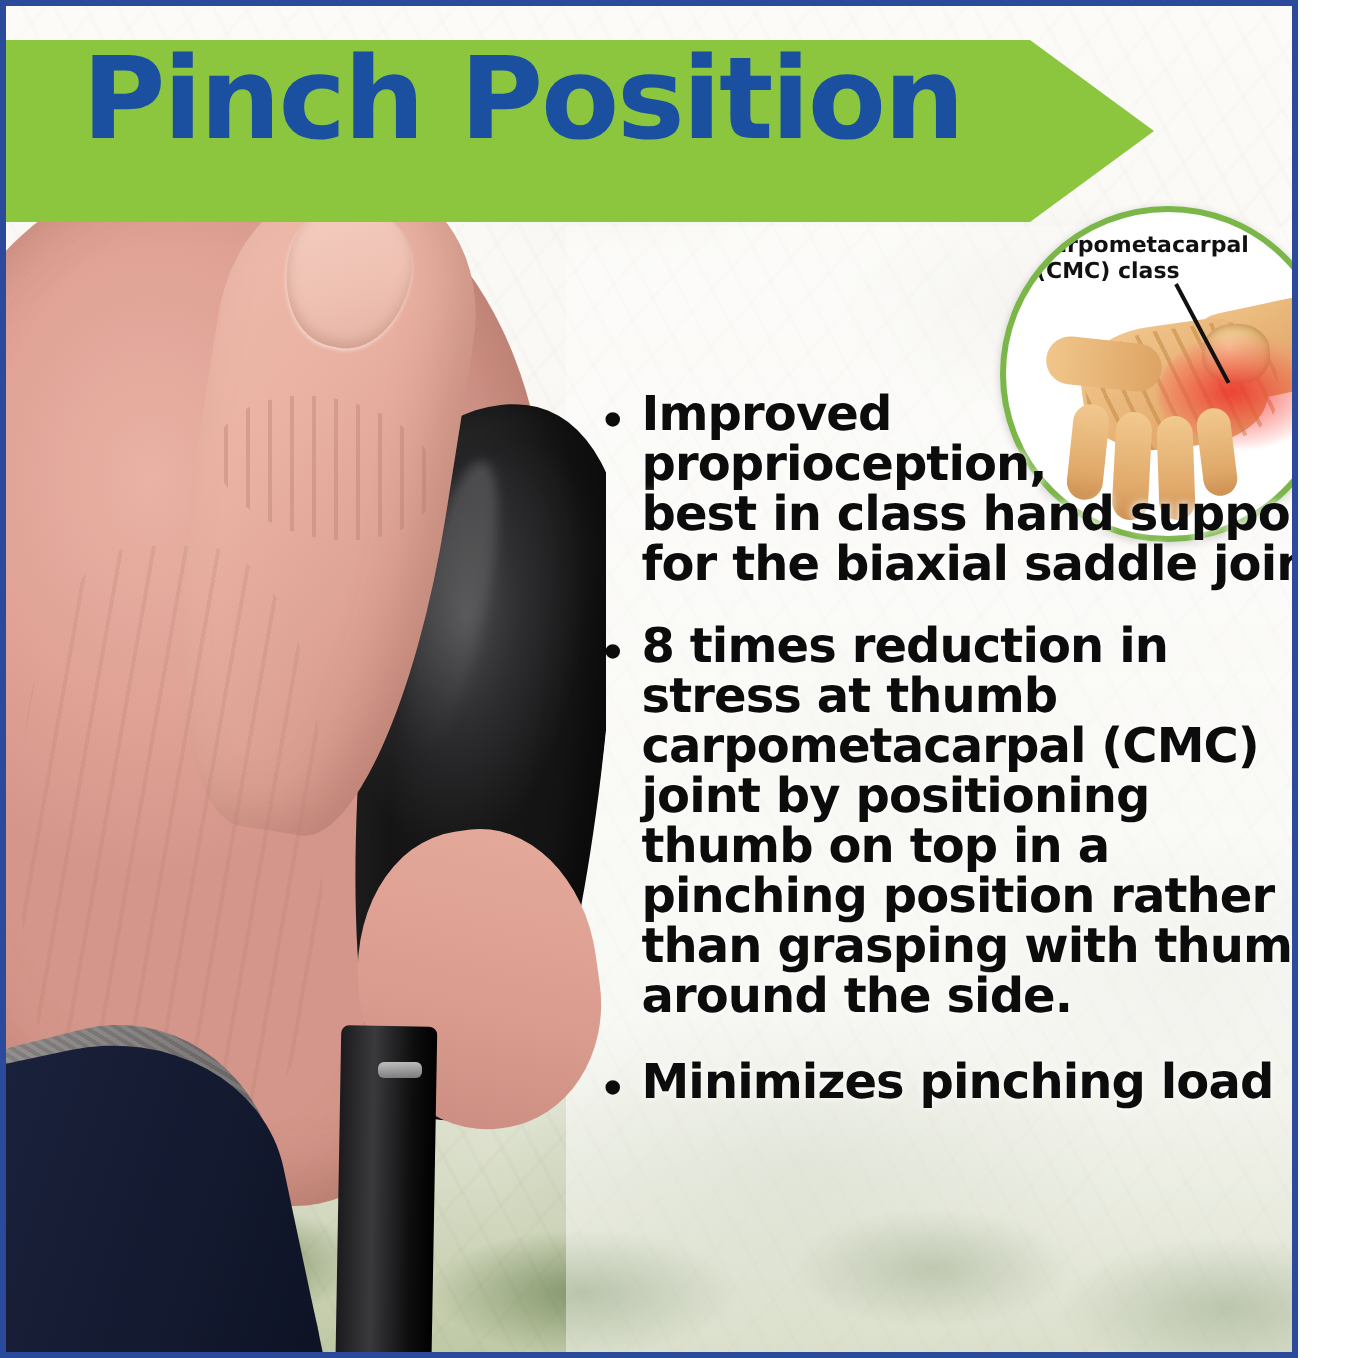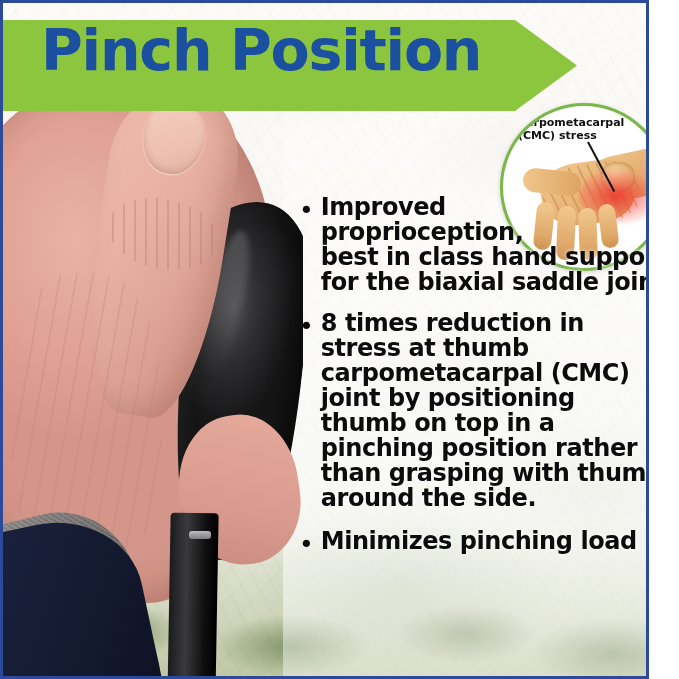--- a/index.html
+++ b/index.html
@@ -445,21 +445,21 @@
     <div class="ana-bones"></div>
     <div class="ana-thumb"></div>
     <div class="ana-carpal"></div>
     <div class="ana-inflammation"></div>
     <div class="ana-f1"></div>
     <div class="ana-f2"></div>
     <div class="ana-f3"></div>
     <div class="ana-f4"></div>
     <div class="inset-leader"></div>
     <div class="inset-label">Carpometacarpal
-(CMC) stress</div>
+(CMC) class</div>
   </div>
 
   <div class="bullets">
 
     <div class="bullet b1">
       <span class="bullet-dot">•</span>
       <span class="bullet-text">Improved
 proprioception,
 best in class hand support
 for the biaxial saddle joint</span>

